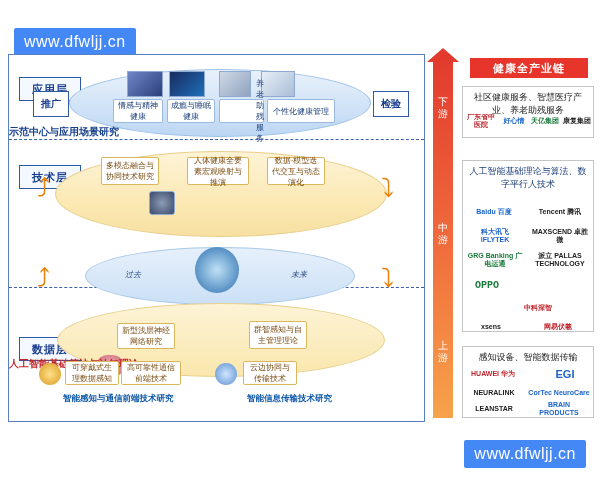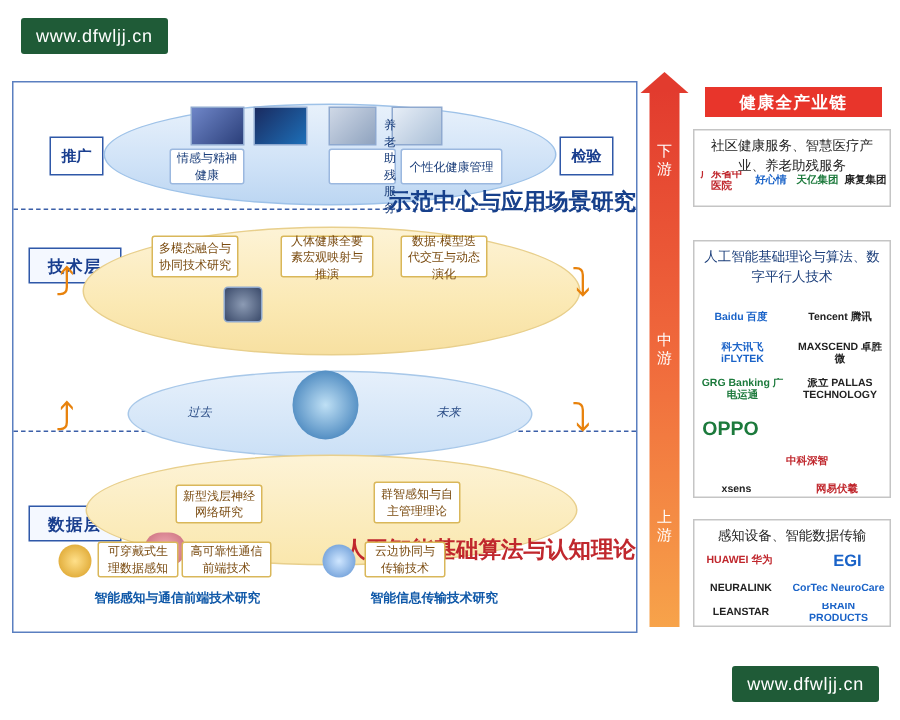--- a/index.html
+++ b/index.html
@@ -5,27 +5,28 @@
   html,body{margin:0;padding:0;}
   body{
     width:600px;height:480px;
     background:#ffffff;
     font-family:"Liberation Sans","DejaVu Sans",sans-serif;
     position:relative;
     overflow:hidden;
   }
   .wm{
     position:absolute;
-    background:#14532d;
+    background:#3b82f6;
     color:#ffffff;
-    font-size:12px;
+    font-size:16px;
     letter-spacing:.5px;
     padding:5px 10px;
     border-radius:2px;
     opacity:.95;
+    margin-top:16px;
   }
   #wm-top{left:14px;top:12px;}
   #wm-bottom{right:14px;bottom:12px;}
 
   
   .frame{
     position:absolute;left:8px;top:54px;width:415px;height:366px;
     border:1px solid #5a7fc0;
     background:#ffffff;
   }
@@ -88,21 +89,21 @@
     border-radius:2px;
   }
   .card.y{border-color:#d9b75a;color:#7a4b10;}
   .thumb{
     position:absolute;
     border:1px solid #8fa9cf;
     box-sizing:border-box;
   }
   .band-label{
     position:absolute;
-    font-size:15px;font-weight:bold;text-align:right;
+    font-size:10px;font-weight:bold;text-align:left;
     width:100%;
   }
   .band-label.blue{color:#17408b;}
   .band-label.red{color:#c0272d;}
 
   .sub-label{
     position:absolute;font-size:8.5px;font-weight:bold;color:#0f58a8;
   }
   .time-lbl{
     position:absolute;font-size:8px;color:#2b4d86;font-style:italic;
@@ -165,34 +166,36 @@
 <body>
 
 <div class="wm" id="wm-top">www.dfwljj.cn</div>
 <div class="wm" id="wm-bottom">www.dfwljj.cn</div>
 
 <div class="frame">
 
   <div class="dash" id="dash1"></div>
   <div class="dash" id="dash2"></div>
 
+  <div class="layer-tag" id="tag-app">应用层</div>
   <div class="layer-tag" id="tag-tech">技术层</div>
   <div class="layer-tag" id="tag-data">数据层</div>
 
   <div class="side-tag" id="side-left">推广</div>
   <div class="side-tag" id="side-right">检验</div>
 
   <div class="ellipse" id="ell-app"></div>
 
   <div class="thumb" style="left:118px;top:16px;width:36px;height:26px;background:linear-gradient(135deg,#6f86c8,#2b3f7a);"></div>
   <div class="thumb" style="left:160px;top:16px;width:36px;height:26px;background:linear-gradient(135deg,#1a2b60,#1d6fb8);"></div>
   <div class="thumb" style="left:210px;top:16px;width:32px;height:26px;background:linear-gradient(135deg,#cfd8e6,#8fa3bf);"></div>
   <div class="thumb" style="left:252px;top:16px;width:34px;height:26px;background:linear-gradient(135deg,#e7eef7,#a9bed6);"></div>
 
   <div class="card" style="left:104px;top:44px;width:50px;height:24px;">情感与精神健康</div>
+  <div class="card" style="left:158px;top:44px;width:48px;height:24px;">成瘾与睡眠健康</div>
   <div class="card" style="left:210px;top:44px;width:44px;height:24px;padding-left:40px;">养老助残服务</div>
   <div class="card" style="left:258px;top:44px;width:68px;height:24px;">个性化健康管理</div>
 
   <div class="band-label blue" style="top:70px;left:0;">示范中心与应用场景研究</div>
 
   <div class="ellipse" id="ell-tech"></div>
 
   <div class="card y" style="left:92px;top:102px;width:58px;height:28px;">多模态融合与协同技术研究</div>
   <div class="card y" style="left:178px;top:102px;width:62px;height:28px;">人体健康全要素宏观映射与推演</div>
   <div class="card y" style="left:258px;top:102px;width:58px;height:28px;">数据·模型迭代交互与动态演化</div>
@@ -246,21 +249,21 @@
 
 <div class="rbox" style="left:462px;top:160px;width:132px;height:172px;">
   <div class="rtitle" style="top:4px;padding:0 4px;box-sizing:border-box;">人工智能基础理论与算法、数字平行人技术</div>
 </div>
 <div class="logo b" style="left:466px;top:204px;width:56px;height:16px;">Baidu 百度</div>
 <div class="logo k" style="left:530px;top:204px;width:60px;height:16px;">Tencent 腾讯</div>
 <div class="logo b" style="left:466px;top:228px;width:58px;height:16px;">科大讯飞 iFLYTEK</div>
 <div class="logo k" style="left:530px;top:228px;width:60px;height:16px;">MAXSCEND 卓胜微</div>
 <div class="logo g" style="left:466px;top:252px;width:58px;height:16px;">GRG Banking 广电运通</div>
 <div class="logo k" style="left:530px;top:252px;width:60px;height:16px;">派立 PALLAS TECHNOLOGY</div>
-<div class="logo g" style="left:466px;top:278px;width:42px;height:16px;font-size:13px;">OPPO</div>
+<div class="logo g" style="left:466px;top:278px;width:42px;height:16px;font-size:10px;font-family:Liberation Mono, monospace;">OPPO</div>
 <div class="logo r" style="left:512px;top:300px;width:52px;height:16px;">中科深智</div>
 <div class="logo k" style="left:466px;top:320px;width:50px;height:14px;">xsens</div>
 <div class="logo r" style="left:528px;top:320px;width:60px;height:14px;">网易伏羲</div>
 
 <div class="rbox" style="left:462px;top:346px;width:132px;height:72px;">
   <div class="rtitle plain" style="top:4px;padding:0 4px;box-sizing:border-box;">感知设备、智能数据传输</div>
 </div>
 <div class="logo r" style="left:466px;top:366px;width:54px;height:16px;">HUAWEI 华为</div>
 <div class="logo b" style="left:546px;top:366px;width:38px;height:16px;font-size:11px;">EGI</div>
 <div class="logo k" style="left:466px;top:386px;width:56px;height:14px;">NEURALINK</div>

